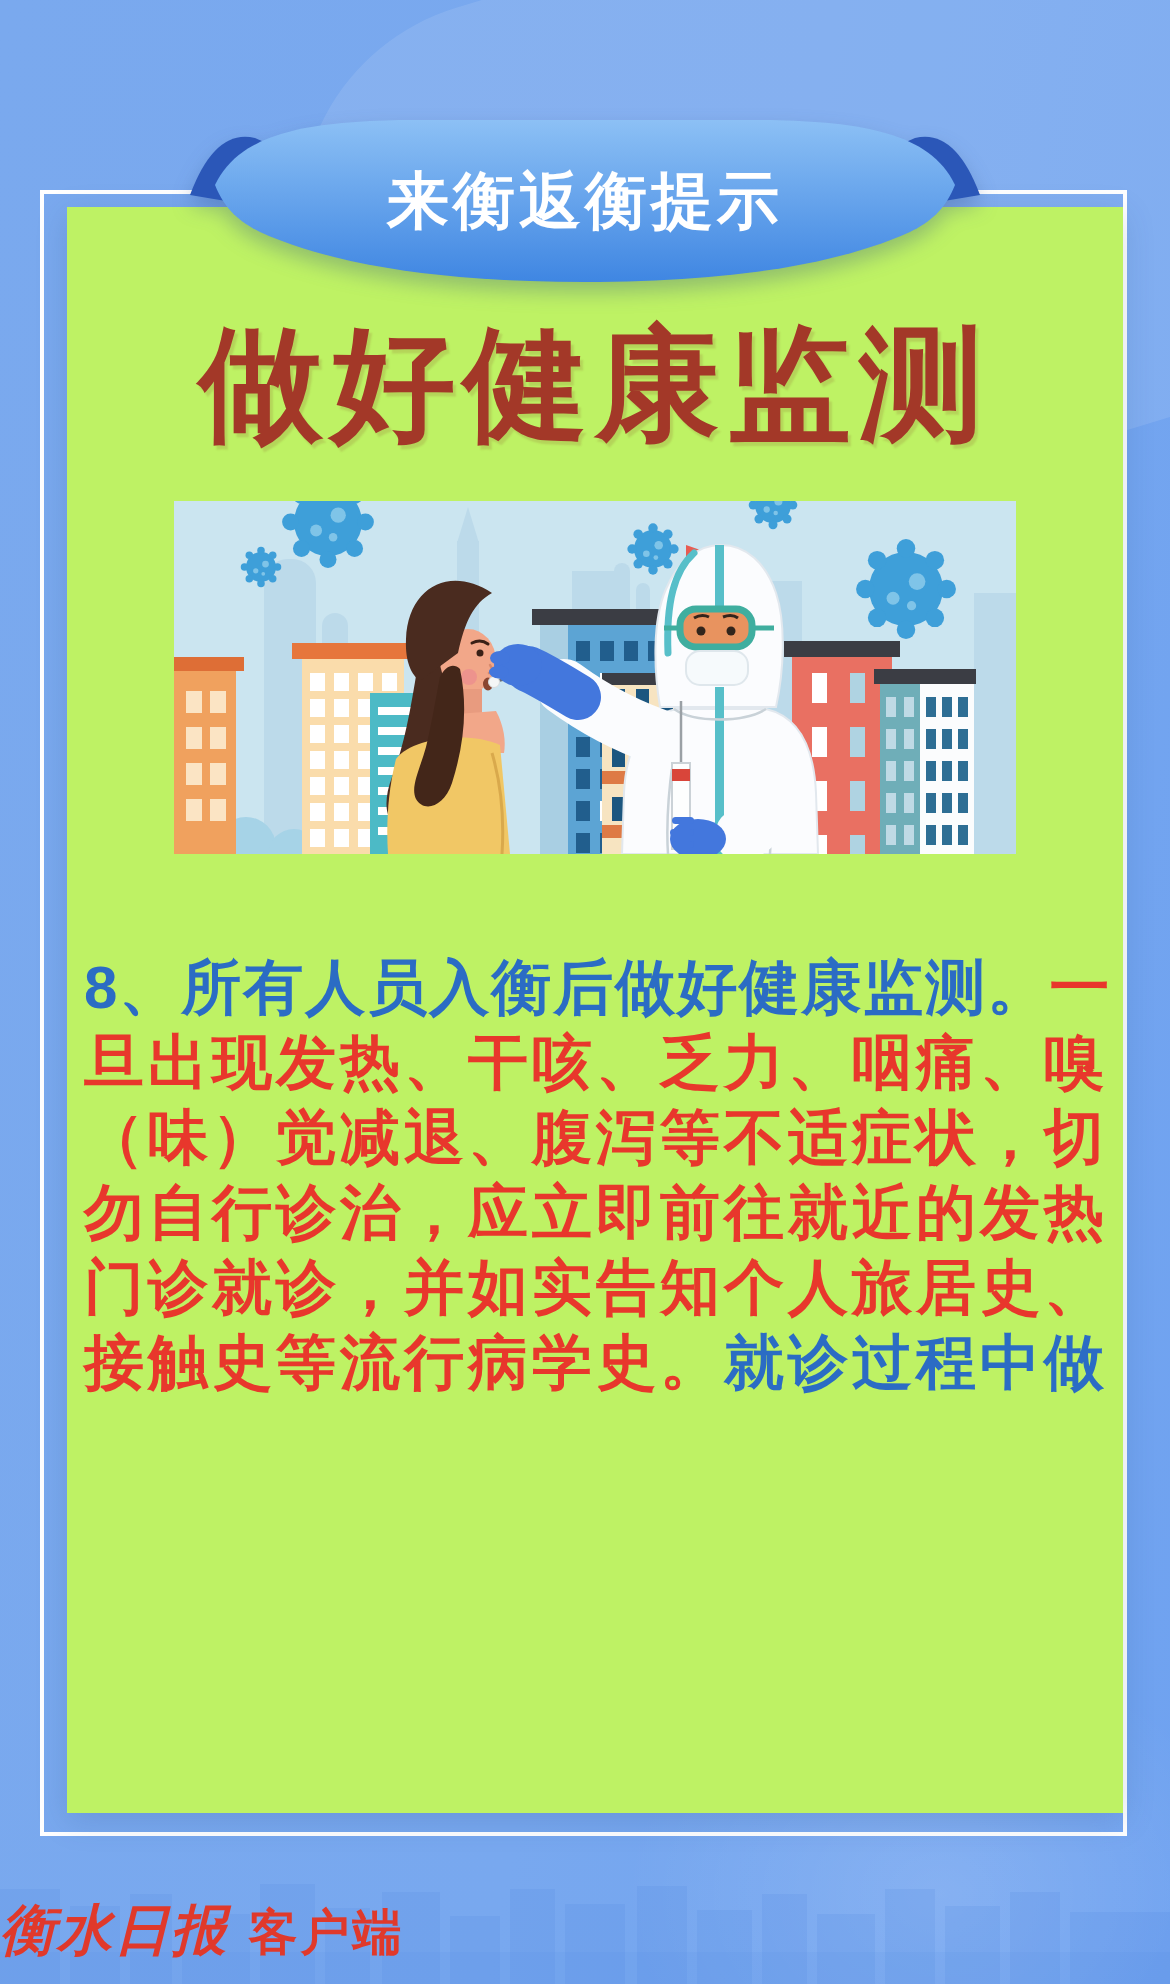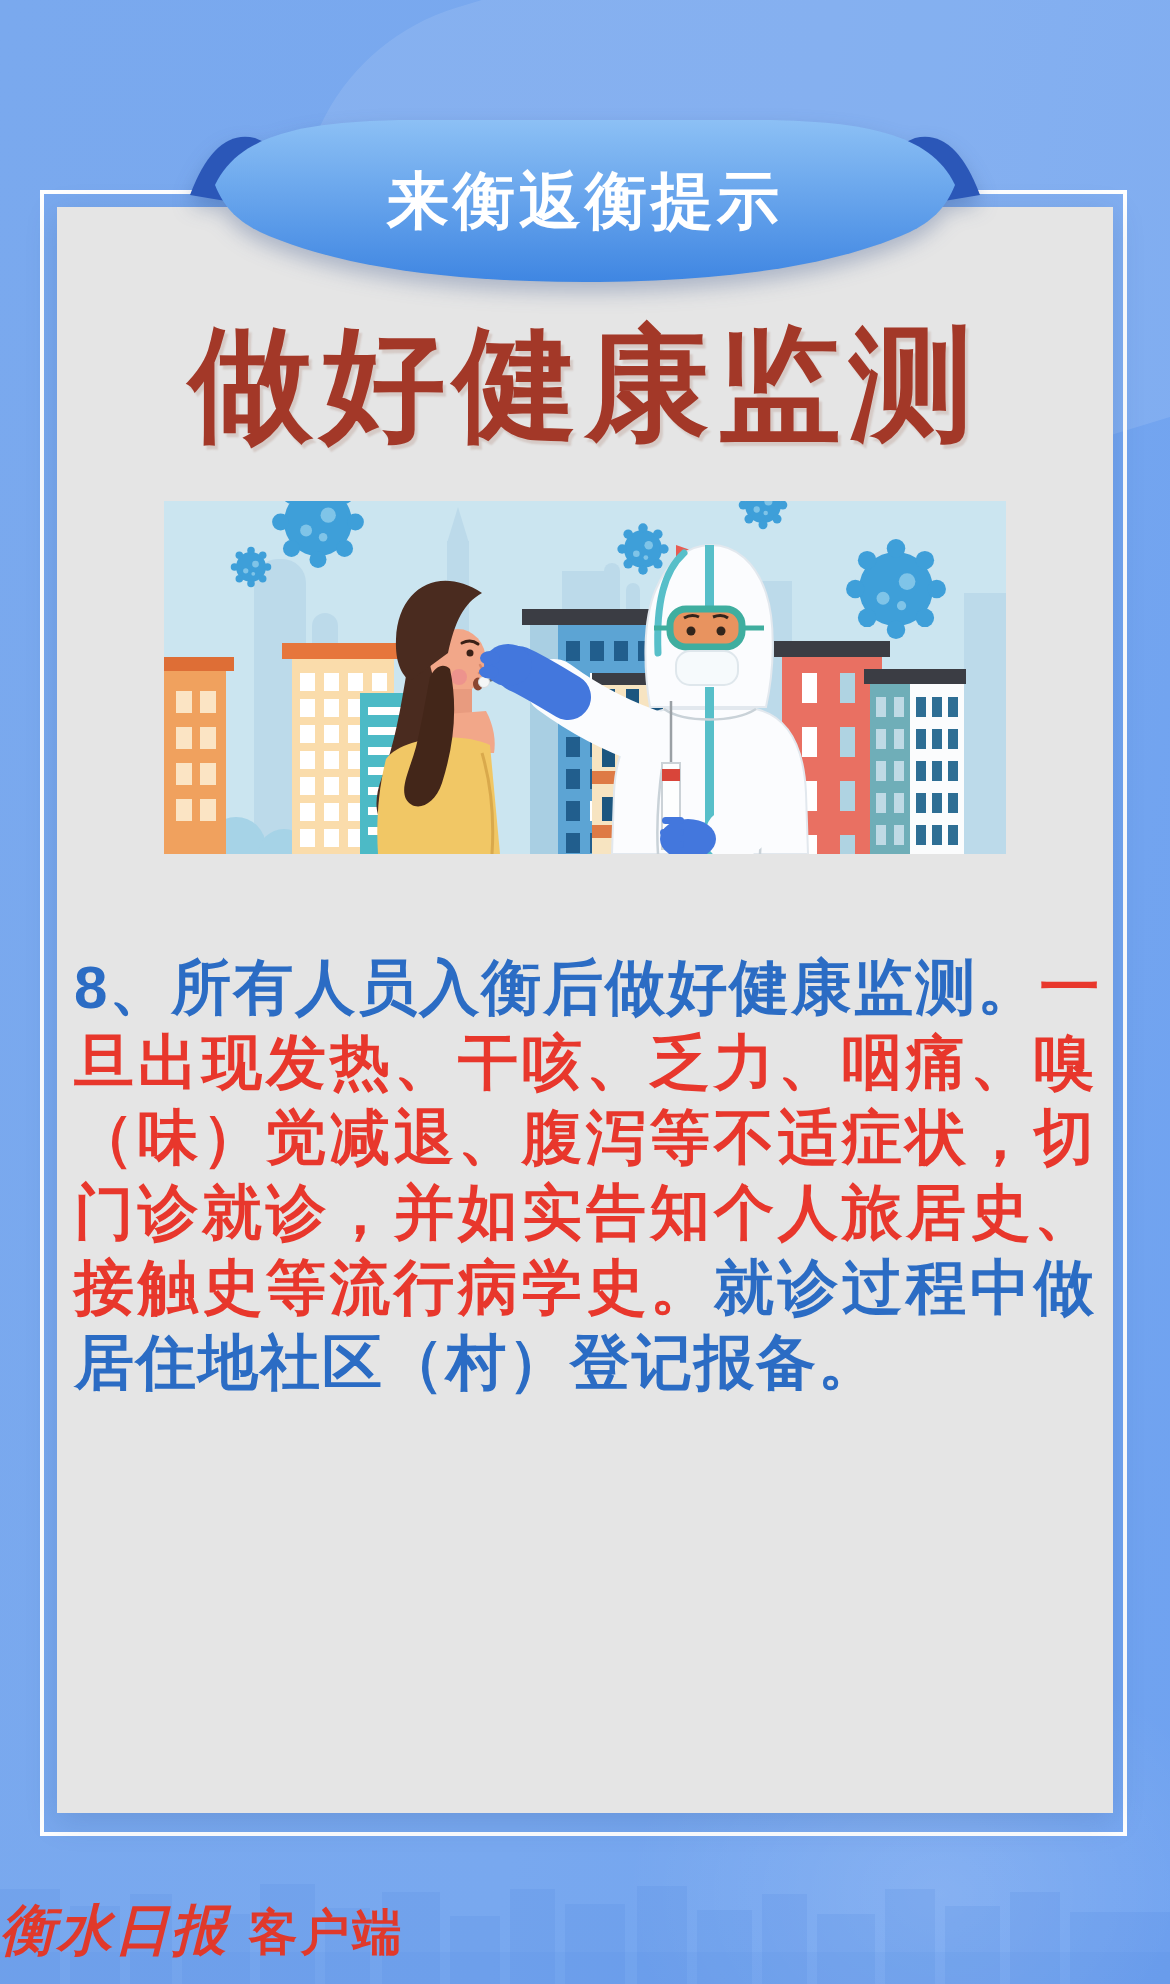--- a/index.html
+++ b/index.html
@@ -20,22 +20,22 @@
     z-index:0;
   }
   .skyline{position:absolute;left:0;bottom:0;width:1170px;height:150px;z-index:1;}
   
   .outline-frame{
     position:absolute;left:40px;top:190px;width:1087px;height:1646px;
     border:4px solid #FFFFFF;box-sizing:border-box;z-index:2;
   }
   
   .card{
-    position:absolute;left:57px;top:207px;width:1056px;height:1606px;
-    background:#e5e5e5;z-index:2;box-shadow:0 8px 30px rgba(40,70,130,0.18);
+    position:absolute;left:67px;top:207px;width:1056px;height:1606px;
+    background:#bef264;z-index:2;box-shadow:0 8px 30px rgba(40,70,130,0.18);
   }
   
   .ribbon{
     position:absolute;left:170px;top:100px;width:830px;height:220px;z-index:5;
     filter:drop-shadow(0 10px 10px rgba(40,70,130,0.30));
   }
   .ribbon text{
     font-family:"Liberation Sans","DejaVu Sans",sans-serif;
     font-weight:bold;font-size:62px;fill:#FFFFFF;letter-spacing:4px;
   }
@@ -378,23 +378,23 @@
         <rect x="496" y="328" width="24" height="7" rx="3.5" fill="#4377DD"></rect>
         <rect x="498" y="340" width="22" height="7" rx="3.5" fill="#4377DD"></rect>
       </g>
     </svg>
   </div>
 
   <div class="body-text">
     <div class="line"><span class="c-blue">8、所有人员入衡后做好健康监测。</span><span class="c-red">一</span></div>
     <div class="line"><span class="c-red">旦出现发热、干咳、乏力、咽痛、嗅</span></div>
     <div class="line"><span class="c-red">（味）觉减退、腹泻等不适症状，切</span></div>
+    <div class="line"><span class="c-red">勿自行诊治，应立即前往就近的发热</span></div>
     <div class="line"><span class="c-red">门诊就诊，并如实告知个人旅居史、</span></div>
     <div class="line"><span class="c-red">接触史等流行病学史。</span><span class="c-blue">就诊过程中做</span></div>
-    <div class="line no-justify"><span class="c-blue">居住地社区（村）登记报备。</span></div>
   </div>
 </div>
 
 <svg class="ribbon" viewBox="0 0 830 220">
   <defs>
     <linearGradient id="ribbonGrad" x1="0" y1="0" x2="0" y2="1">
       <stop offset="0" stop-color="#8CC0F5"></stop>
       <stop offset="1" stop-color="#3F86E2"></stop>
     </linearGradient>
   </defs>

